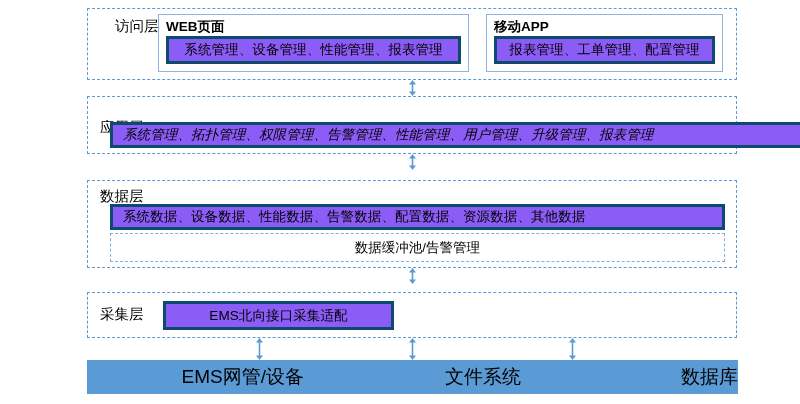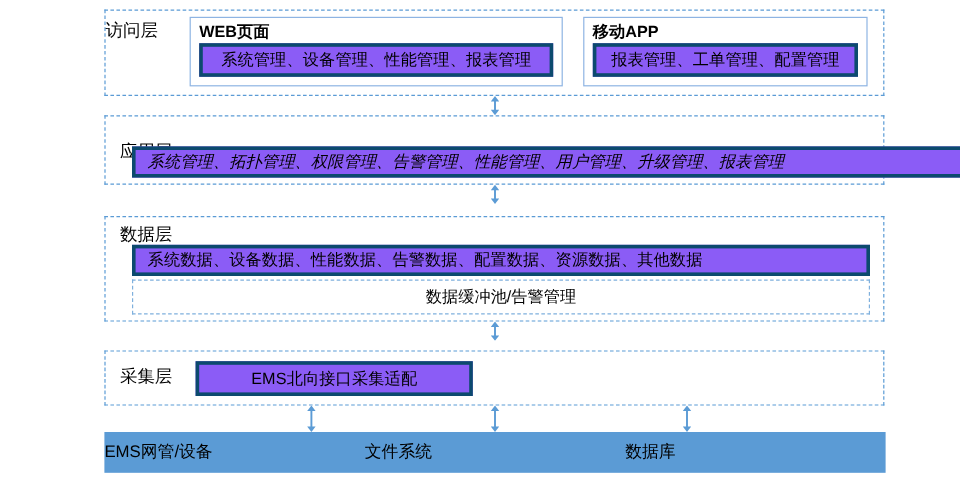--- a/index.html
+++ b/index.html
@@ -88,42 +88,42 @@
   
   .resourcebar {
     position: absolute;
     background: #5b9bd5;
     box-sizing: border-box;
     display: flex;
     align-items: center;
   }
   .resourcebar .cell {
     flex: 1 1 0;
-    text-align: left;
-    font-size: 14px;
+    text-align: right;
+    font-size: 19px;
     color: #000000;
     white-space: nowrap;
   }
 
   
   .arrow {
     position: absolute;
     width: 13px;
     pointer-events: none;
   }
   .arrow svg { display: block; }
 </style>
 </head>
 <body>
 
 <div id="canvas">
 
   <div class="layer-box" style="left:87px; top:8px; width:650px; height:72px;"></div>
 
-  <div class="layer-title" style="left:88px; top:19px;">访问层</div>
+  <div class="layer-title" style="left:115px; top:19px;">访问层</div>
 
   <div class="card" style="left:158px; top:14px; width:311px; height:58px;"></div>
   <div class="card-title" style="left:166px; top:20px;">WEB页面</div>
   <div class="bluebar" style="left:166px; top:36px; width:295px; height:28px;">系统管理、设备管理、性能管理、报表管理</div>
 
   <div class="card" style="left:486px; top:14px; width:237px; height:58px;"></div>
   <div class="card-title" style="left:494px; top:20px;">移动APP</div>
   <div class="bluebar" style="left:494px; top:36px; width:221px; height:28px;">报表管理、工单管理、配置管理</div>
 
   <div class="arrow" style="left:406px; top:80px; height:16px;">

